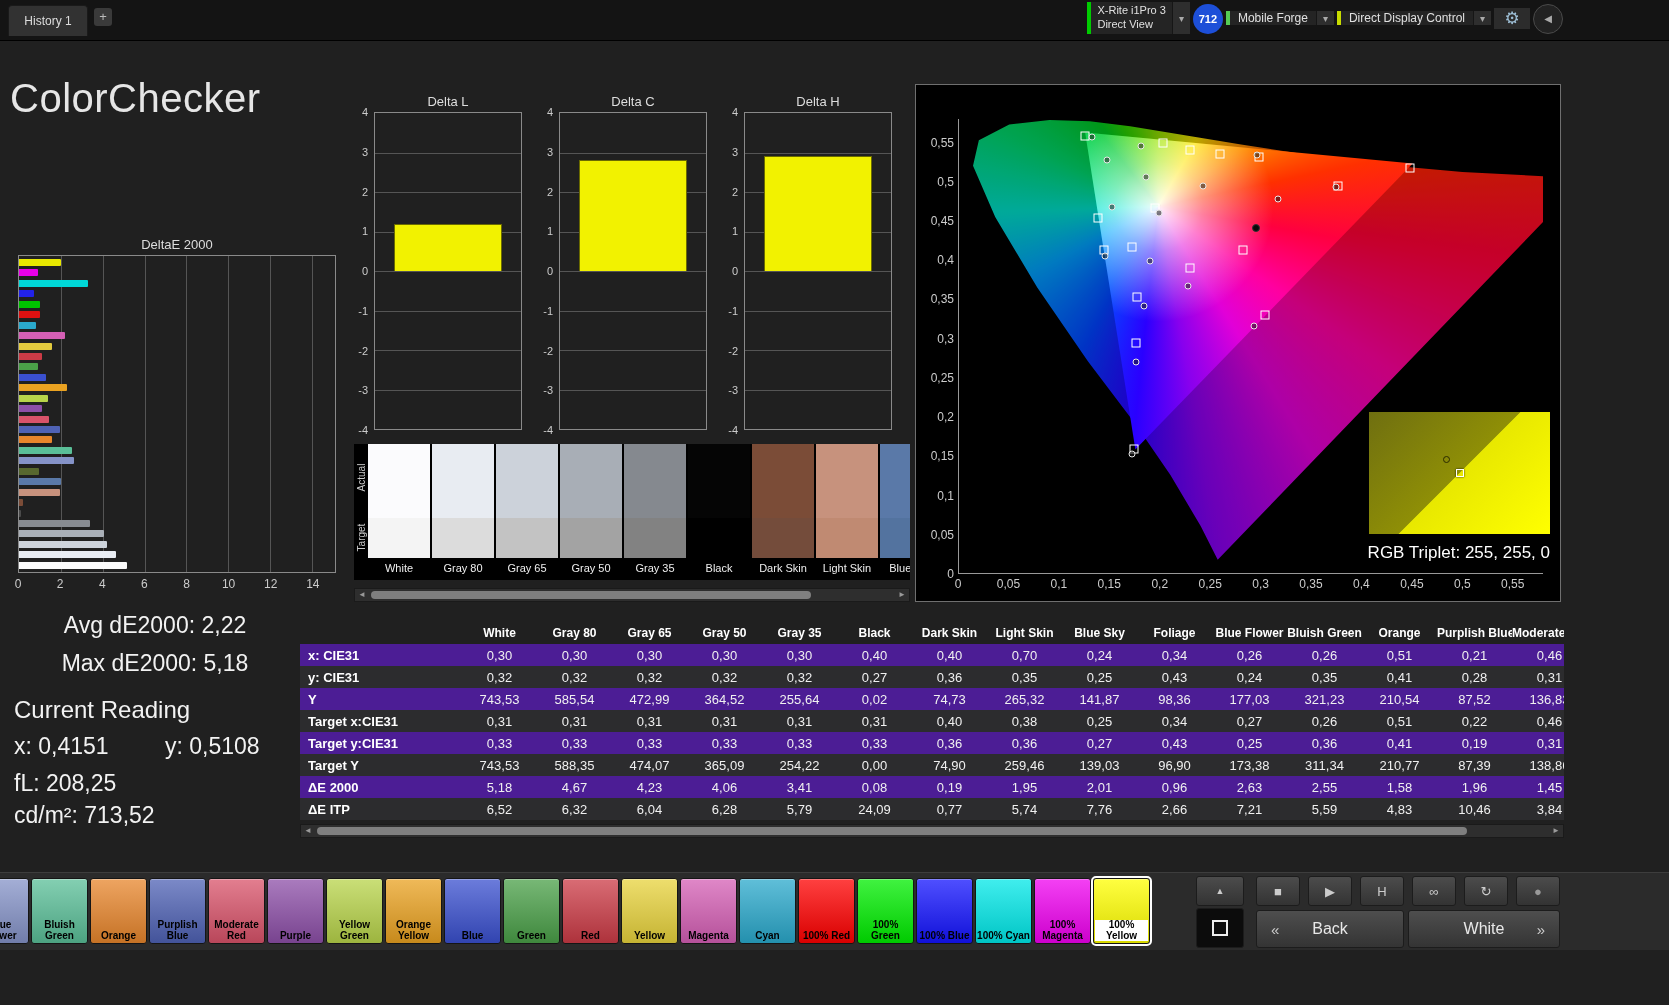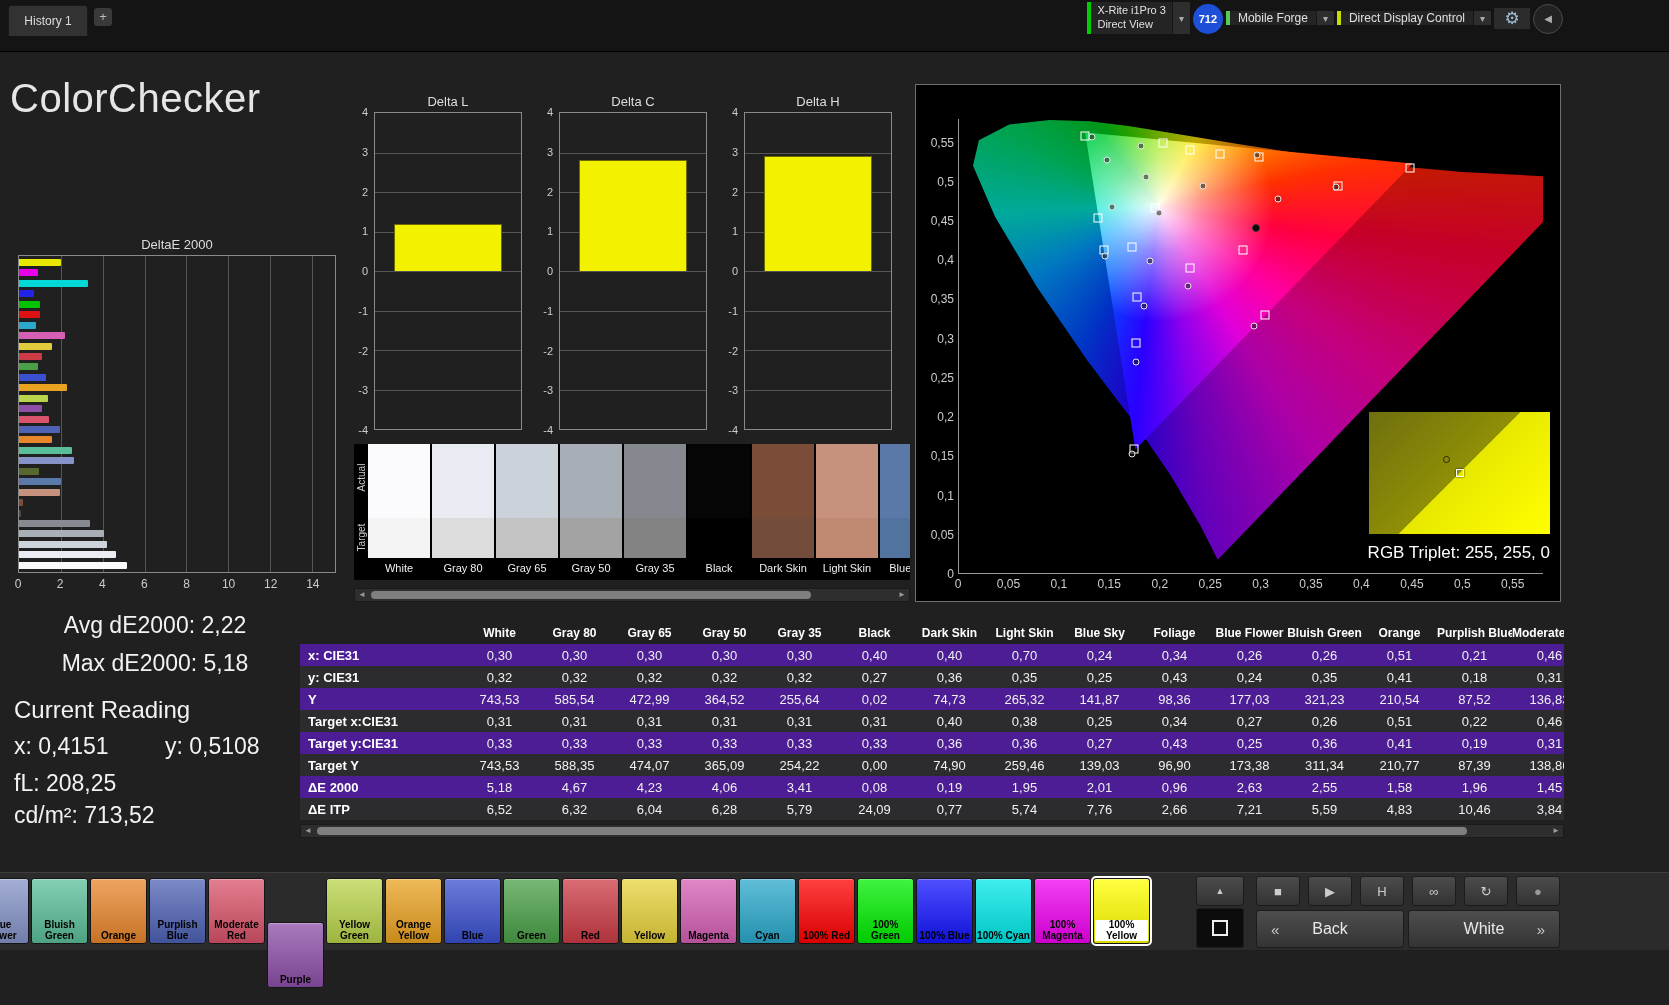--- a/index.html
+++ b/index.html
@@ -3,21 +3,21 @@
 <meta charset="utf-8">
 <style>
   * { box-sizing: border-box; margin: 0; padding: 0; }
   html,body { width:1669px; height:1005px; }
   body {
     position:relative; overflow:hidden;
     background:#202020; color:#e8e8e8;
     font-family:"Liberation Sans","DejaVu Sans",sans-serif;
   }
   
-  .topbar { position:absolute; left:0; top:0; width:1669px; height:52px; background:#141414; border-bottom:1px solid #000; }
+  .topbar { position:absolute; left:0; top:0; width:1669px; height:41px; background:#141414; border-bottom:1px solid #000; }
   .tab { position:absolute; left:8px; top:5px; width:80px; height:31px; background:#323232; border:1px solid #1a1a1a; border-bottom:none; border-radius:4px 4px 0 0; color:#ddd; font-size:12px; display:flex; align-items:center; justify-content:center; }
   .tab-plus { position:absolute; left:94px; top:8px; width:18px; height:18px; background:#3a3a3a; border-radius:3px; color:#bbb; font-size:13px; line-height:17px; text-align:center; }
   .tb-cluster { position:absolute; right:106px; top:2px; height:32px; display:flex; gap:3px; align-items:center; }
   .tb-item { background:#242424; display:flex; align-items:center; min-width:0; }
   .tb-accent { width:4px; align-self:stretch; }
   .tb-lines { padding:2px 6px; font-size:11px; line-height:1.25; color:#e0e0e0; white-space:nowrap; }
   .tb-label { padding:0 8px; font-size:12px; color:#e0e0e0; white-space:nowrap; }
   .tb-chevron { width:18px; align-self:stretch; background:#2e2e2e; color:#aaa; font-size:10px; display:flex; align-items:center; justify-content:center; border-left:1px solid #161616; }
   .tb-badge { width:30px; height:30px; margin-top:1px; border-radius:50%; background:#1d4fd8; color:#fff; font-size:11px; font-weight:bold; display:flex; align-items:center; justify-content:center; }
   .tb-gear { width:36px; background:#2c2c2c; display:flex; align-items:center; justify-content:center; font-size:17px; color:#9ebfd6; }
@@ -474,21 +474,21 @@
       <div class="t-cell">0,32</div>
       <div class="t-cell">0,32</div>
       <div class="t-cell">0,27</div>
       <div class="t-cell">0,36</div>
       <div class="t-cell">0,35</div>
       <div class="t-cell">0,25</div>
       <div class="t-cell">0,43</div>
       <div class="t-cell">0,24</div>
       <div class="t-cell">0,35</div>
       <div class="t-cell">0,41</div>
-      <div class="t-cell">0,18</div>
+      <div class="t-cell">0,28</div>
       <div class="t-cell">0,31</div>
     </div>
     <div class="t-row odd">
       <div class="t-label">Y</div>
       <div class="t-cell">743,53</div>
       <div class="t-cell">585,54</div>
       <div class="t-cell">472,99</div>
       <div class="t-cell">364,52</div>
       <div class="t-cell">255,64</div>
       <div class="t-cell">0,02</div>
@@ -609,21 +609,21 @@
       </div>
       <div class="cbtn" style="background: linear-gradient(rgba(255, 255, 255, 0.25), rgba(0, 0, 0, 0.15)), rgb(232, 134, 44);">
         <div class="lbl">Orange</div>
       </div>
       <div class="cbtn" style="background: linear-gradient(rgba(255, 255, 255, 0.25), rgba(0, 0, 0, 0.15)), rgb(79, 98, 181);">
         <div class="lbl">Purplish Blue</div>
       </div>
       <div class="cbtn" style="background: linear-gradient(rgba(255, 255, 255, 0.25), rgba(0, 0, 0, 0.15)), rgb(217, 83, 106);">
         <div class="lbl">Moderate Red</div>
       </div>
-      <div class="cbtn" style="background: linear-gradient(rgba(255, 255, 255, 0.25), rgba(0, 0, 0, 0.15)), rgb(141, 79, 168); margin-top: 44px;">
+      <div class="cbtn" style="background: linear-gradient(rgba(255, 255, 255, 0.25), rgba(0, 0, 0, 0.15)), rgb(141, 79, 168);">
         <div class="lbl">Purple</div>
       </div>
       <div class="cbtn" style="background: linear-gradient(rgba(255, 255, 255, 0.25), rgba(0, 0, 0, 0.15)), rgb(184, 212, 74);">
         <div class="lbl">Yellow Green</div>
       </div>
       <div class="cbtn" style="background: linear-gradient(rgba(255, 255, 255, 0.25), rgba(0, 0, 0, 0.15)), rgb(234, 162, 33);">
         <div class="lbl">Orange Yellow</div>
       </div>
       <div class="cbtn" style="background: linear-gradient(rgba(255, 255, 255, 0.25), rgba(0, 0, 0, 0.15)), rgb(58, 80, 207);">
         <div class="lbl">Blue</div>

